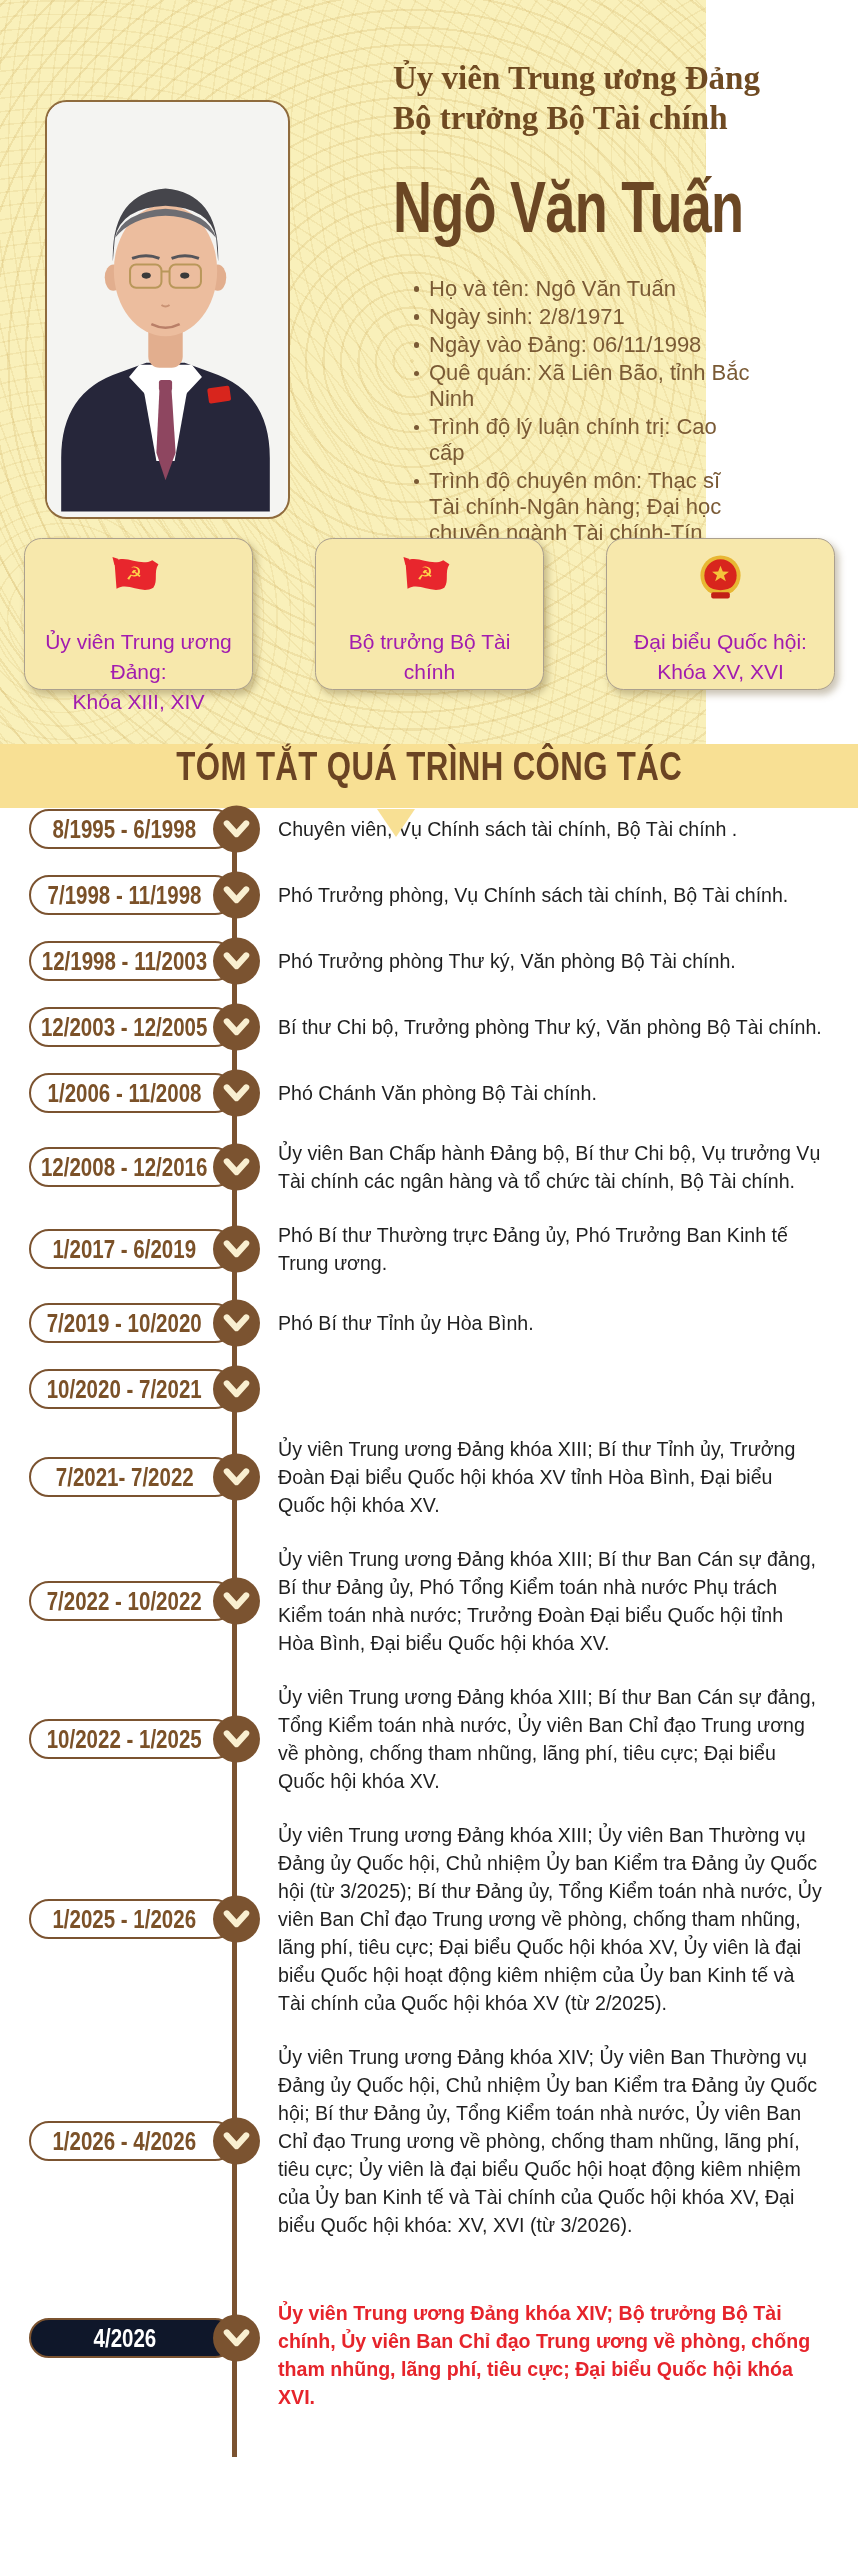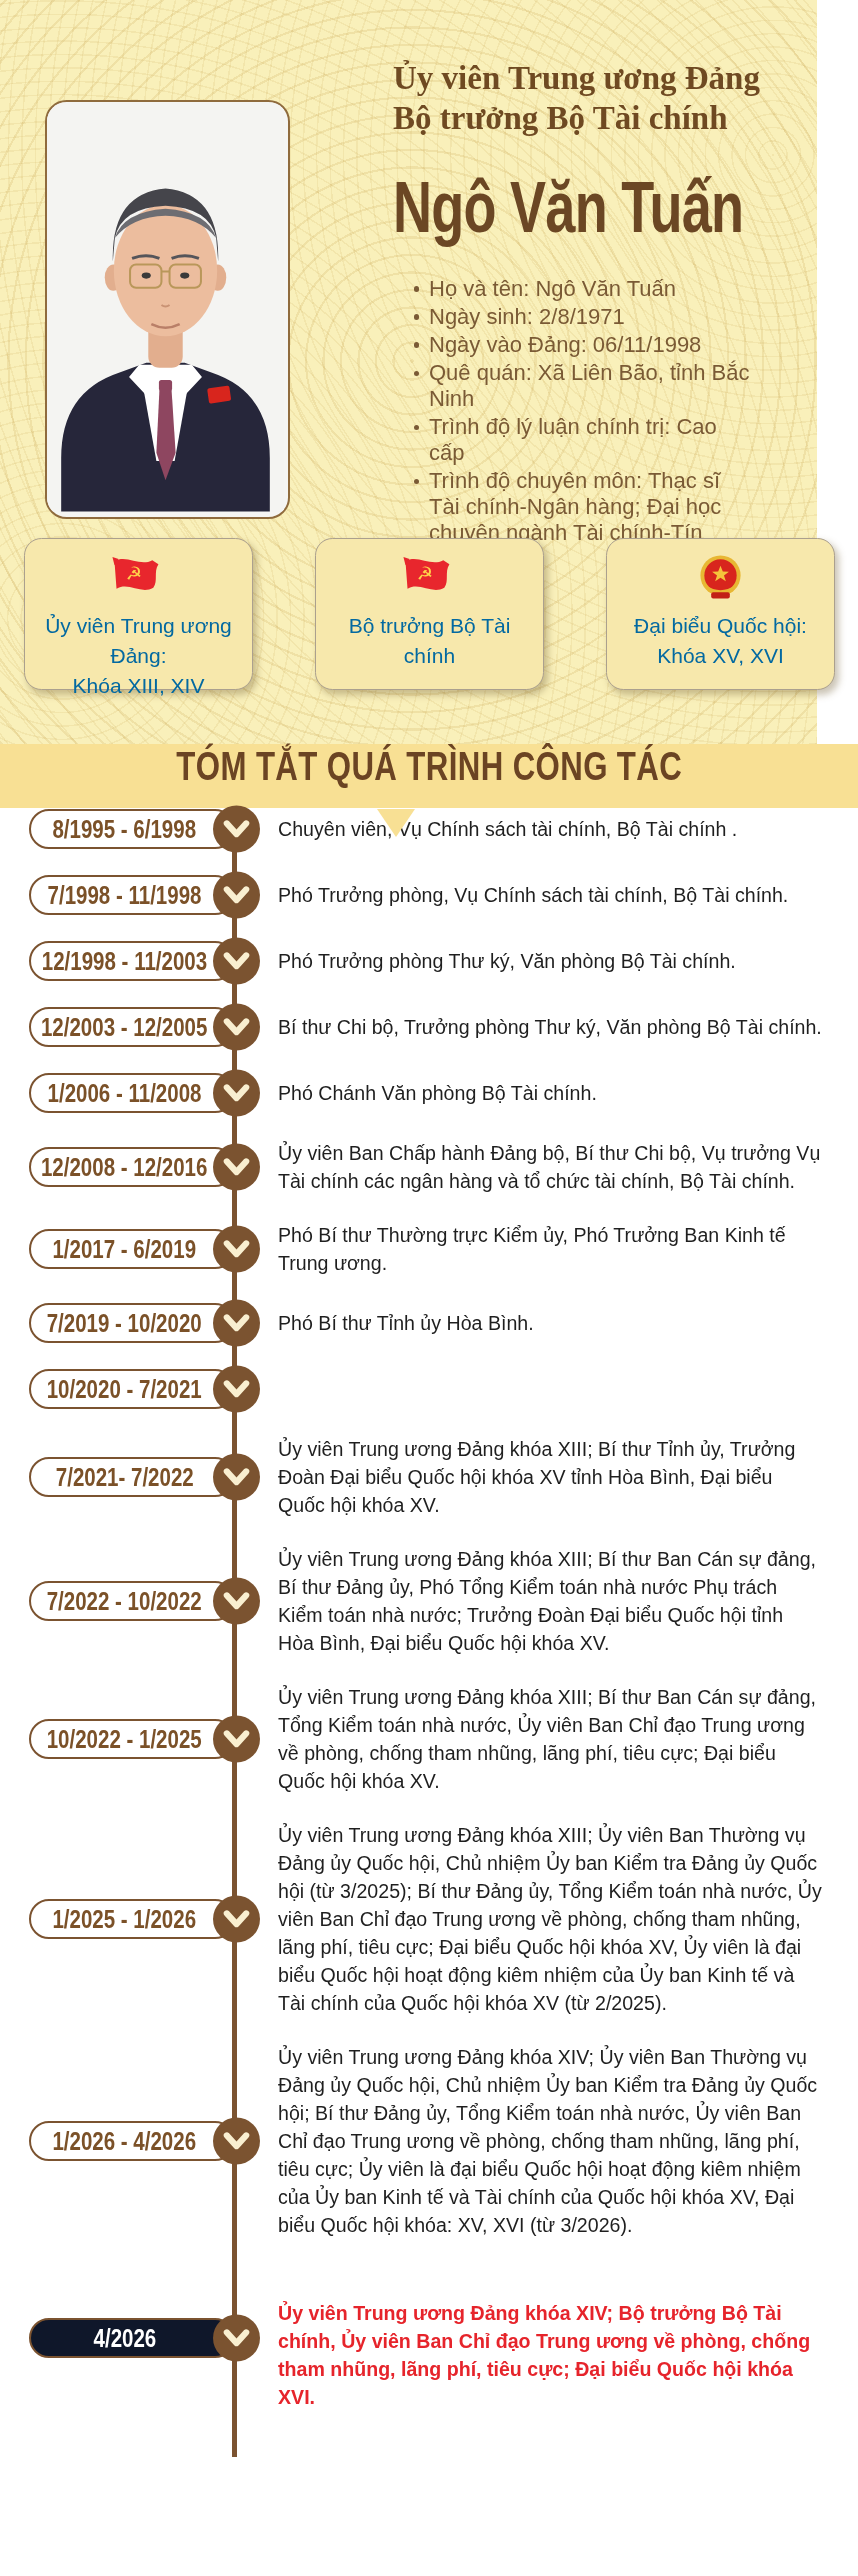--- a/index.html
+++ b/index.html
@@ -1,20 +1,20 @@
 <!DOCTYPE html>
 <html style="font-size:8.2px"><head>
 <meta charset="utf-8">
 <style>
   html,body{margin:0;padding:0;background:#ffffff;}
   .page{position:relative;width:859px;height:2845px;background:#ffffff;overflow:hidden;
         font-family:"Liberation Sans", sans-serif;}
 
   
-  .hero{position:absolute;top:0;left:0;width:817px;height:744px;background:#f9f0ba;}
+  .hero{position:absolute;top:0;left:0;width:706px;height:744px;background:#f9f0ba;}
   .hero .pat1{position:absolute;inset:0;
       background:repeating-radial-gradient(circle at 412px 361px, rgba(200,164,80,.20) 0 2.1px, transparent 2.1px 17.5px);}
   .hero .pat2{position:absolute;inset:0;
       background:repeating-radial-gradient(circle at 773px 155px, rgba(200,164,80,.14) 0 1.5px, transparent 1.5px 13.4px),
                  repeating-radial-gradient(circle at 62px 618px, rgba(200,164,80,.14) 0 1.5px, transparent 1.5px 13.4px);}
   .photo{position:absolute;left:45px;top:100px;width:241px;height:415px;background:#f5f5f3;
          border:2.1px solid #8f6b3d;border-radius:21.6px;overflow:hidden;}
   .hero-right{position:absolute;left:393px;top:58px;width:443px;}
   .pretitle{font-family:"Liberation Serif", serif;font-weight:700;color:#6f4a22;
             font-size:33px;line-height:40px;}
@@ -22,21 +22,21 @@
         transform:scaleX(.74);transform-origin:left center;letter-spacing:-1px;}
   .bullets{margin:28px 0 0 17.5px;padding:0;list-style:none;width:340px;}
   .bullets li{position:relative;padding-left:18.5px;color:#7a5a35;font-size:22px;line-height:26px;margin-bottom:2.1px;}
   .bullets li::before{content:"";position:absolute;left:3.1px;top:10.3px;width:5.7px;height:5.7px;border-radius:50%;background:#7a5a35;}
 
   
   .cards{position:absolute;top:538px;left:24px;width:811px;display:flex;justify-content:space-between;}
   .card{width:229px;height:152px;background:#f7e8ac;border:1px solid #aba08e;border-radius:17.5px;
         box-shadow:3.6px 4.6px 7.2px rgba(110,90,45,.35);text-align:center;box-sizing:border-box;padding-top:14.4px;}
   .card .icon{height:49px;display:flex;align-items:center;justify-content:center;}
-  .card .lbl{margin-top:9px;color:#0369a1;font-size:21px;line-height:30px;padding:0 9.3px;}
+  .card .lbl{margin-top:25px;color:#a21caf;font-size:21px;line-height:30px;padding:0 9.3px;}
 
   
   .band{position:absolute;top:744px;left:0;width:859px;height:64px;background:#f8e094;
         display:flex;align-items:flex-start;justify-content:center;}
   .band-title{font-size:40px;font-weight:700;color:#6b4423;letter-spacing:0.5px;
         transform:scaleX(.78);transform-origin:center;white-space:nowrap;}
   .band-tri{position:absolute;top:809px;left:377px;width:0;height:0;z-index:3;
         border-left:19.6px solid transparent;border-right:19.6px solid transparent;border-top:28px solid #f8e094;}
 
   
@@ -234,21 +234,21 @@
 
   <div class="tl-row">
     <div class="tl-badge">
       <span class="date">1/2017 - 6/2019</span>
       <span class="tl-dot">
         <svg width="47" height="47" viewBox="0 0 92 92">
           <polyline points="27,35 46,56 65,35" fill="none" stroke="#f9efd0" stroke-width="12" stroke-linecap="round" stroke-linejoin="round"></polyline>
         </svg>
       </span>
     </div>
-    <div class="tl-desc">Phó Bí thư Thường trực Kiểm ủy, Phó Trưởng Ban Kinh tế Trung ương.</div>
+    <div class="tl-desc">Phó Bí thư Thường trực Đảng ủy, Phó Trưởng Ban Kinh tế Trung ương.</div>
   </div>
 
   <div class="tl-row">
     <div class="tl-badge">
       <span class="date">7/2019 - 10/2020</span>
       <span class="tl-dot">
         <svg width="47" height="47" viewBox="0 0 92 92">
           <polyline points="27,35 46,56 65,35" fill="none" stroke="#f9efd0" stroke-width="12" stroke-linecap="round" stroke-linejoin="round"></polyline>
         </svg>
       </span>

